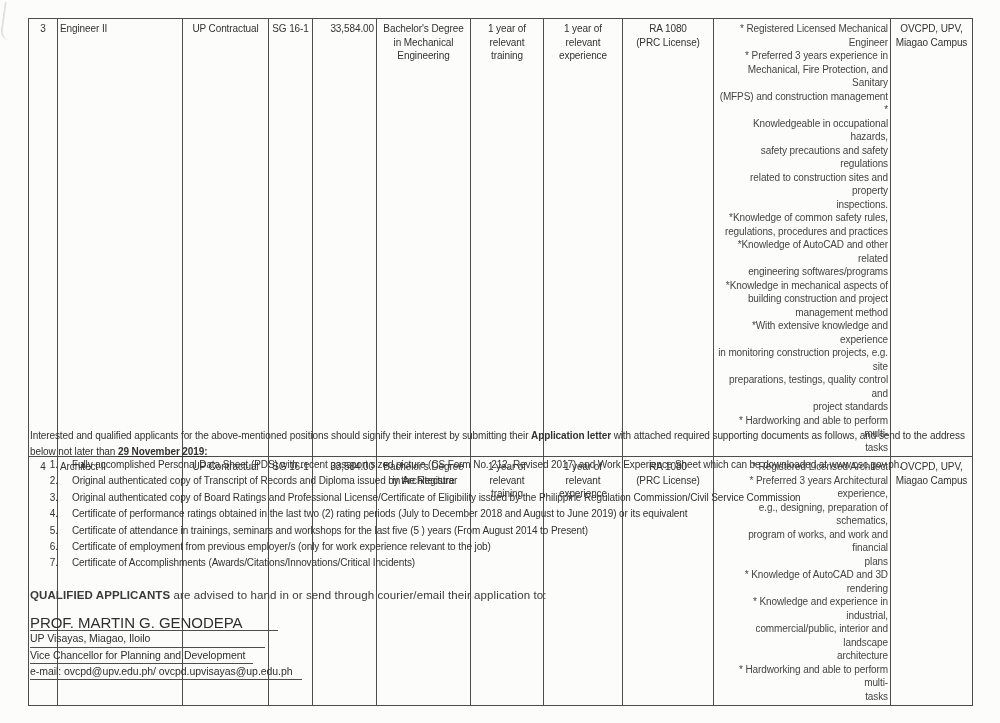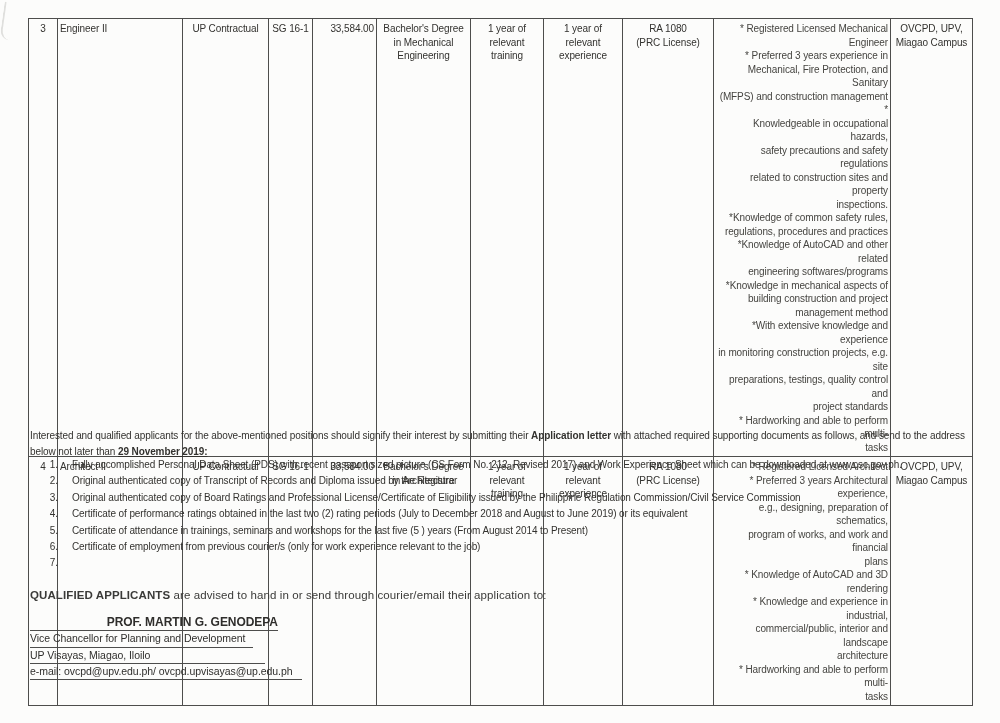--- a/index.html
+++ b/index.html
@@ -49,21 +49,21 @@
   .req-txt { padding-left:14px; white-space:nowrap; }
   .qualified {
     position:absolute; left:30px; top:589px; width:940px;
     font-size:11.5px; color:#3a3a38; letter-spacing:0.1px;
   }
   .contact { position:absolute; left:30px; top:615px; }
   .c-line {
     font-size:10.5px; color:#2f2e2c; letter-spacing:-0.05px;
     border-bottom:1px solid #4d4d4c; height:16.3px; line-height:15px;
   }
-  .c-name { font-weight:bold; font-size:12px; width:248px;text-align:right; }
+  .c-name { font-weight:normal; font-size:15px; width:248px; }
   .c-title { width:223px; }
   .c-org  { width:235px; }
   .c-mail { width:272px; }
   .footer {
     position:absolute; left:30px; top:693px; width:940px;
     font-weight:bold; font-size:11px; letter-spacing:0.2px; color:#3a3a38;
   }
 </style>
 </head>
 <body>
@@ -179,30 +179,31 @@
     <div class="req-row">
       <span class="req-num">4.</span>
       <span class="req-txt">Certificate of performance ratings obtained in the last two (2) rating periods (July to December 2018 and August to June 2019) or its equivalent</span>
     </div>
     <div class="req-row">
       <span class="req-num">5.</span>
       <span class="req-txt">Certificate of attendance in trainings, seminars and workshops  for the last five (5 ) years (From August 2014 to Present)</span>
     </div>
     <div class="req-row">
       <span class="req-num">6.</span>
-      <span class="req-txt">Certificate of employment from previous courier/s (only  for work experience relevant to the  job)</span>
+      <span class="req-txt">Certificate of employment from previous employer/s (only  for work experience relevant to the  job)</span>
     </div>
     <div class="req-row">
       <span class="req-num">7.</span>
+      <span class="req-txt">Certificate of Accomplishments (Awards/Citations/Innovations/Critical Incidents)</span>
     </div>
   </div>
 
   <p class="qualified"><span class="b">QUALIFIED APPLICANTS</span><span> are advised to hand in or send through courier/email their application to:</span></p>
 
   <div class="contact">
     <div class="c-line c-name">PROF. MARTIN G. GENODEPA</div>
+    <div class="c-line c-org">UP Visayas, Miagao, Iloilo</div>
     <div class="c-line c-title">Vice Chancellor for Planning and Development</div>
-    <div class="c-line c-org">UP Visayas, Miagao, Iloilo</div>
     <div class="c-line c-mail">e-mail: ovcpd@upv.edu.ph/ ovcpd.upvisayas@up.edu.ph</div>
   </div>
 
 
 </div>
 
 </body></html>

